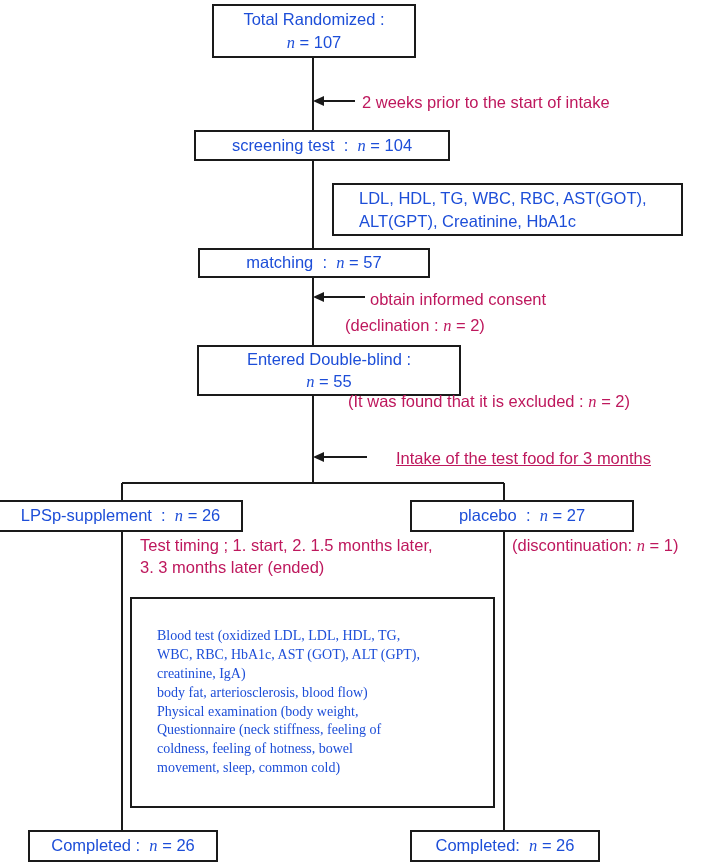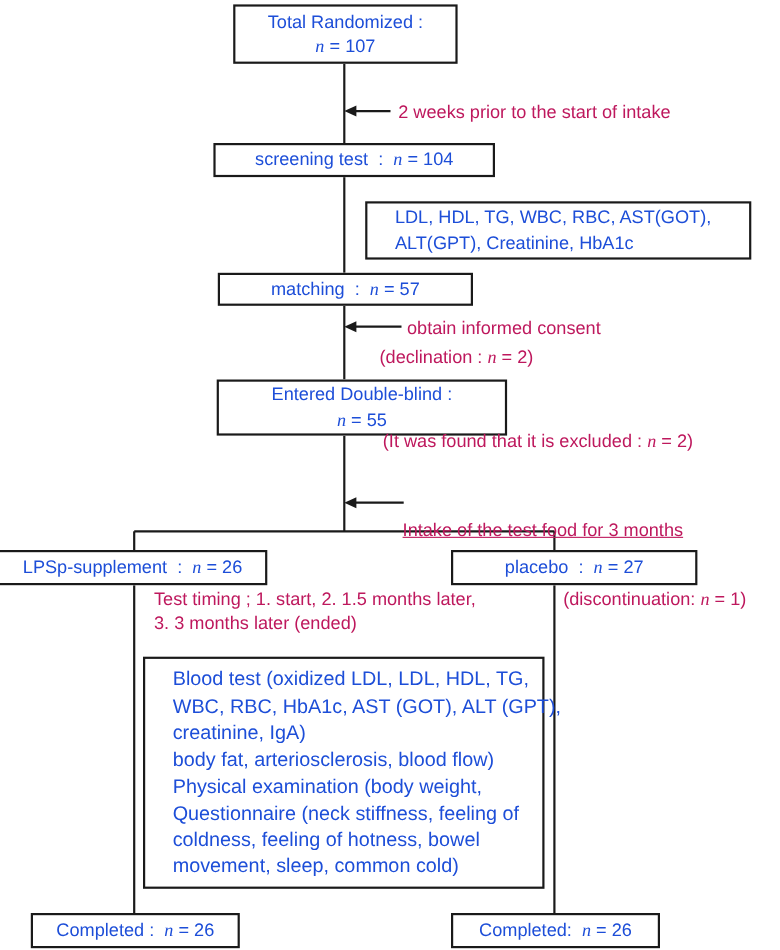--- a/index.html
+++ b/index.html
@@ -108,21 +108,21 @@
   </div>
 
   <div class="node center" style="left:-2px; top:500px; width:245px; height:32px;">
     <div class="ln">LPSp-supplement&nbsp; :&nbsp; <i class="n">n</i> = 26</div>
   </div>
 
   <div class="node center" style="left:410px; top:500px; width:224px; height:32px;">
     <div class="ln">placebo&nbsp; :&nbsp; <i class="n">n</i> = 27</div>
   </div>
 
-  <div class="node leftpad" style="left:130px; top:597px; width:365px; height:211px; font-size:18px;">
+  <div class="node leftpad" style="left:130px; top:597px; width:365px; height:211px; font-size:14px;font-family:Liberation Serif, serif;">
     <div class="ln">Blood test (oxidized LDL, LDL, HDL, TG,</div>
     <div class="ln">WBC, RBC, HbA1c, AST (GOT), ALT (GPT),</div>
     <div class="ln">creatinine, IgA)</div>
     <div class="ln">body fat, arteriosclerosis, blood flow)</div>
     <div class="ln">Physical examination (body weight,</div>
     <div class="ln">Questionnaire (neck stiffness, feeling of</div>
     <div class="ln">coldness, feeling of hotness, bowel</div>
     <div class="ln">movement, sleep, common cold)</div>
   </div>
 
@@ -135,21 +135,21 @@
   </div>
 
   <div class="label" style="left:362px; top:91px;">2 weeks prior to the start of intake</div>
 
   <div class="label" style="left:370px; top:288px;">obtain informed consent</div>
 
   <div class="label" style="left:345px; top:314px;">(declination : <i class="n">n</i> = 2)</div>
 
   <div class="label" style="left:328px; top:390px;margin-left:20px;">(It was found that it is excluded : <i class="n">n</i> = 2)</div>
 
-  <div class="label underline" style="left:366px; top:447px;margin-top:24px;">Intake of the test food for 3 months</div>
+  <div class="label underline" style="left:396px; top:447px;">Intake of the test food for 3 months</div>
 
   <div class="label" style="left:140px; top:534px;">Test timing ; 1. start, 2. 1.5 months later,</div>
 
   <div class="label" style="left:140px; top:556px;">3. 3 months later (ended)</div>
 
   <div class="label" style="left:512px; top:534px;">(discontinuation: <i class="n">n</i> = 1)</div>
 
 </div>
 
 </body></html>

